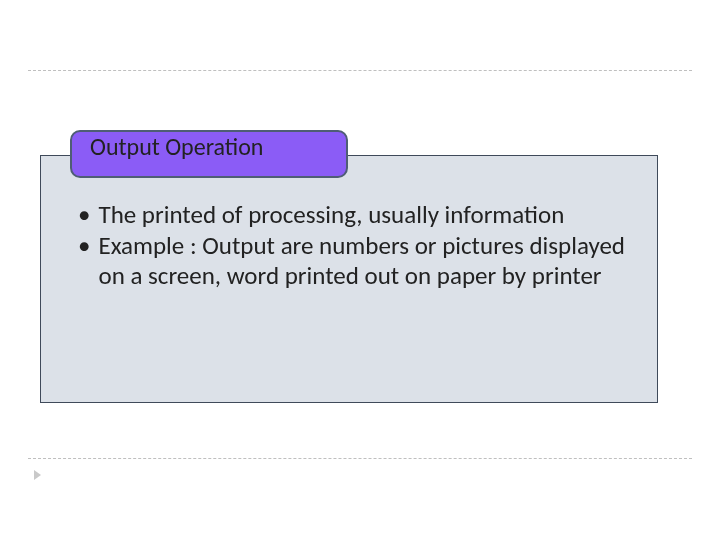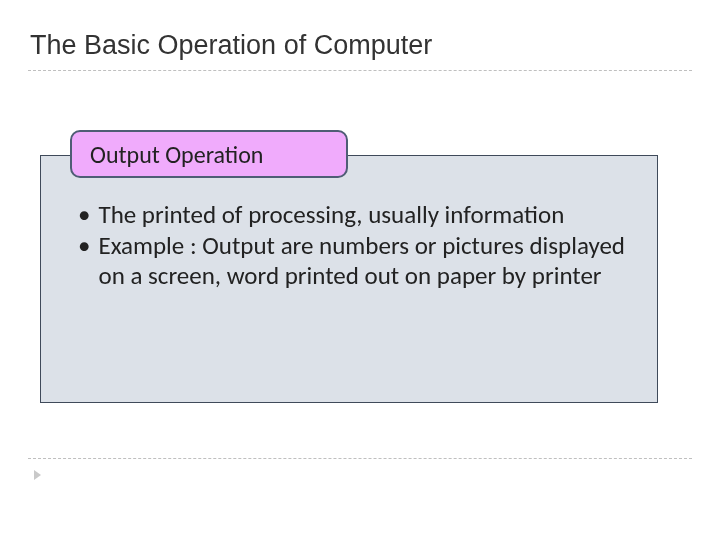--- a/index.html
+++ b/index.html
@@ -40,26 +40,25 @@
     background: #dce1e8;
     border: 1px solid #3f4a5a;
     box-sizing: border-box;
   }
   .pill {
     position: absolute;
     left: 70px;
     top: 130px;
     width: 278px;
     height: 48px;
-    background: #f0abfc;
+    background: #8b5cf6;
     border: 2px solid #4f5d75;
     border-radius: 10px;
     box-sizing: border-box;
     display: flex;
-    align-items: center;
     padding-left: 18px;
   }
   .pill-text {
     font-size: 24px;
     color: #222;
   }
   .bullets {
     position: absolute;
     left: 78px;
     top: 200px;
@@ -94,21 +93,20 @@
     border-top: 5px solid transparent;
     border-bottom: 5px solid transparent;
     border-left: 7px solid #c9c9c9;
   }
 </style>
 </head>
 <body>
 
 <div class="slide">
 
-  <div class="title">The Basic Operation of Computer</div>
 
   <div class="hr-top"></div>
 
   <div class="panel"></div>
 
   <div class="pill">
     <span class="pill-text">Output Operation</span>
   </div>
 
   <div class="bullets">

